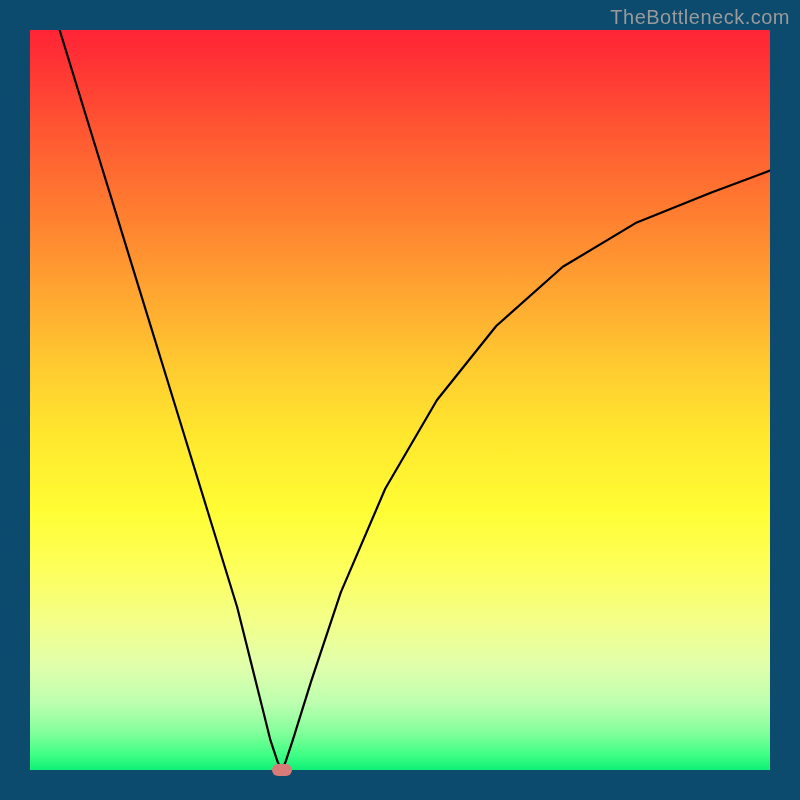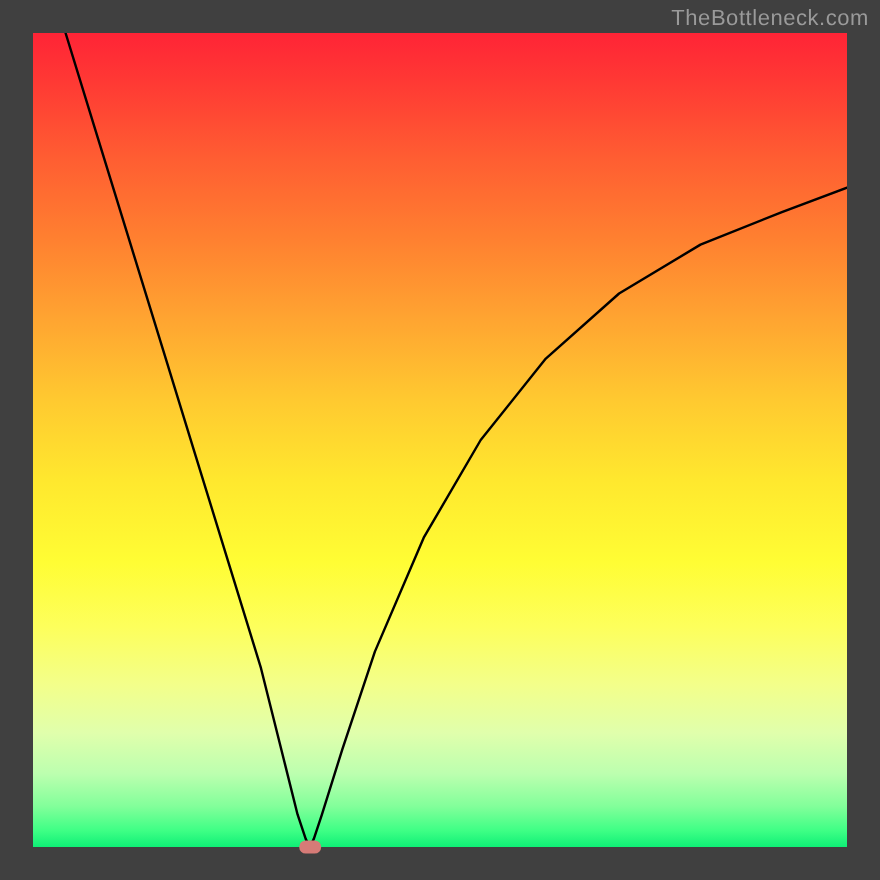--- a/index.html
+++ b/index.html
@@ -10,21 +10,21 @@
     background: #000;
     overflow: hidden;
     font-family: Arial, Helvetica, sans-serif;
   }
   .frame {
     position: absolute;
     top: 0;
     left: 0;
     width: 800px;
     height: 800px;
-    background: #404040;
+    background: #0c4a6e;
   }
   .plot {
     position: absolute;
     left: 30px;
     top: 30px;
     width: 740px;
     height: 740px;
     background: linear-gradient(
       to bottom,
       #ff2436 0%,

